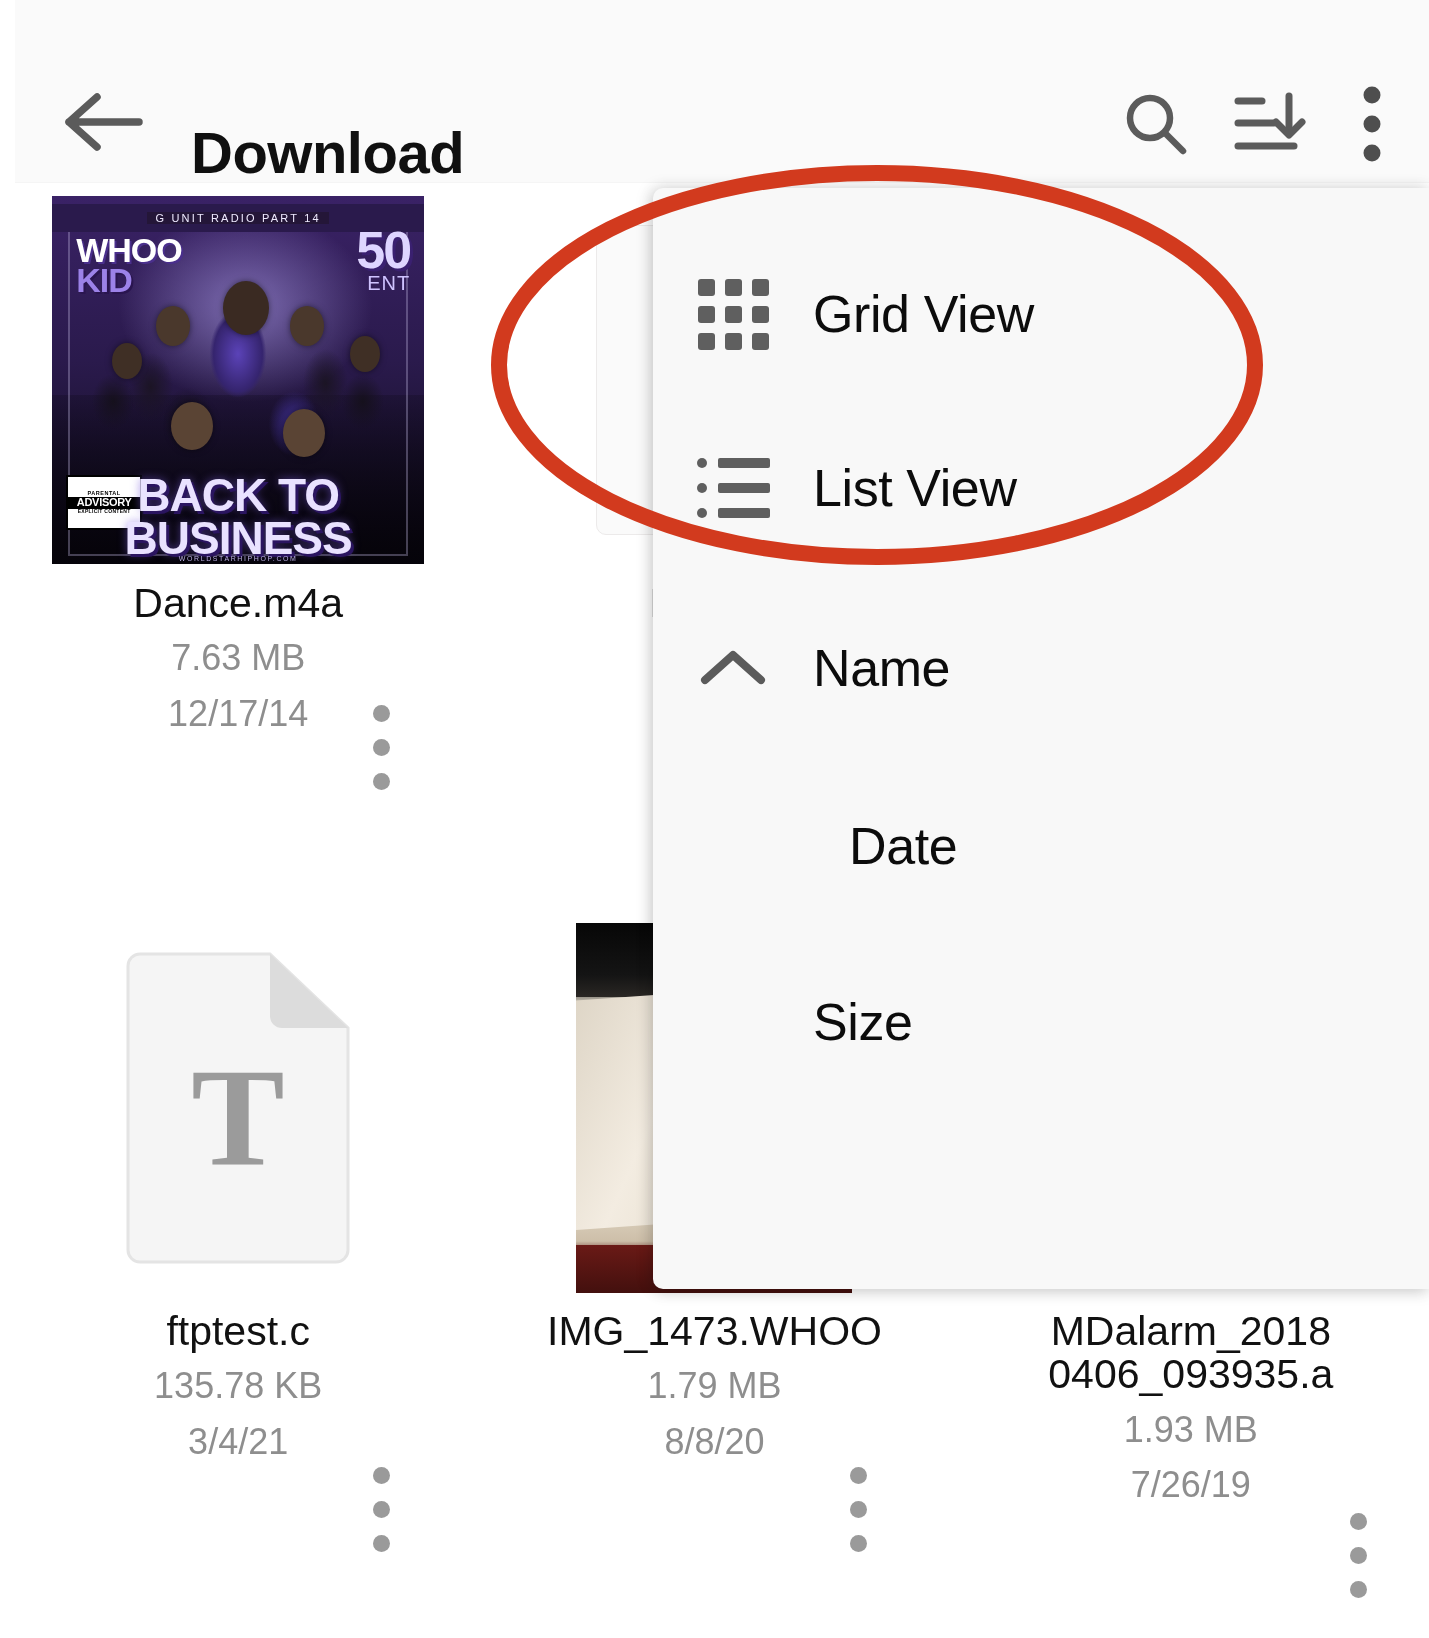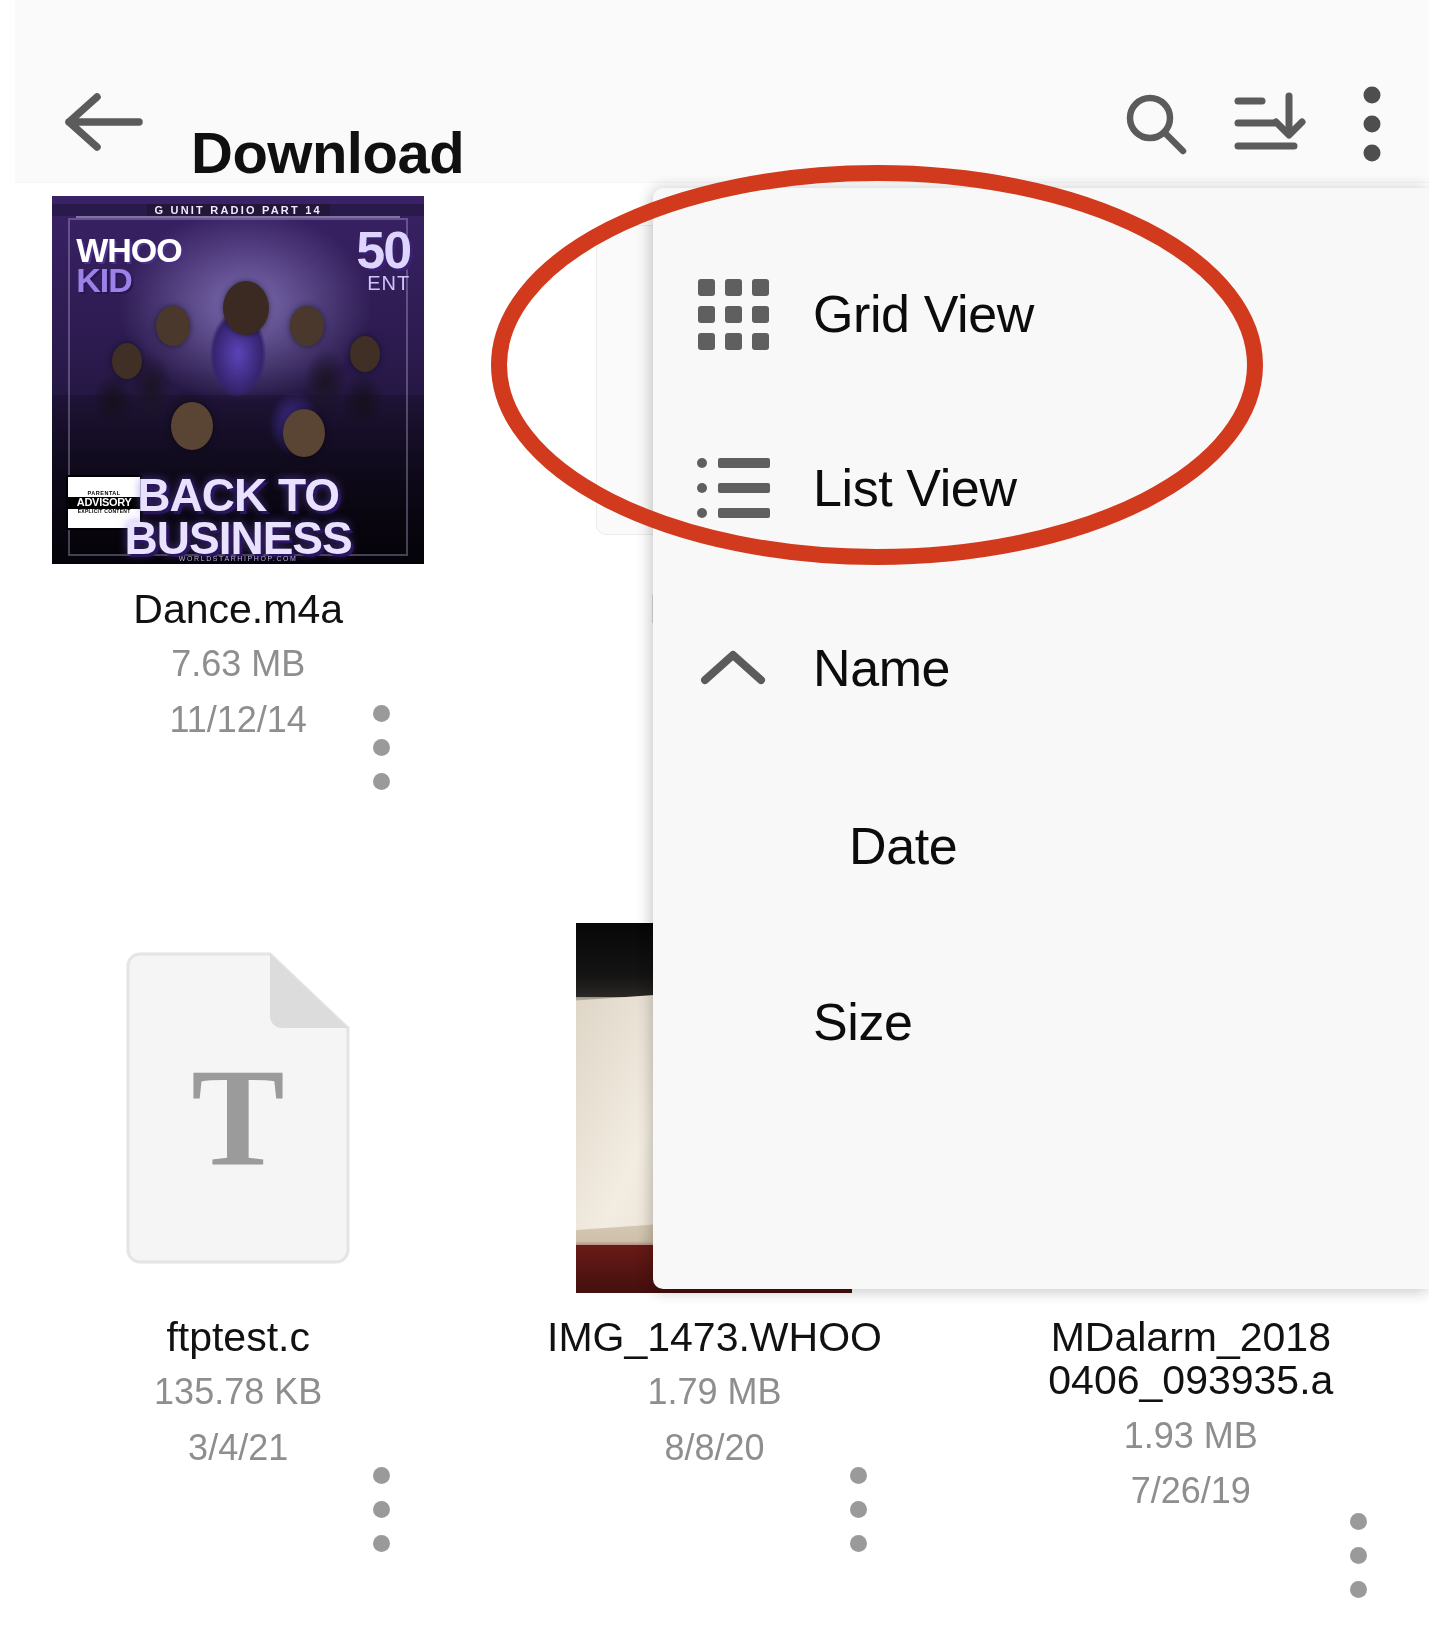--- a/index.html
+++ b/index.html
@@ -44,22 +44,22 @@
   }
   .album .sky { position:absolute; inset:0; background:
       radial-gradient(ellipse 55% 42% at 52% 30%, rgba(190,175,255,0.55), rgba(60,35,110,0.0) 62%),
       linear-gradient(180deg,#3a2266 0%, #2a1a4c 45%, #0d0a16 100%); }
   .album .city { position:absolute; left:0; right:0; bottom:0; height:46%;
       background:linear-gradient(180deg, rgba(12,8,22,0.25), rgba(5,3,9,0.96));}
   .album .frame { position:absolute; left:16px; top:22px; right:16px; bottom:8px; border:2px solid rgba(190,180,220,0.35); }
   .album .toprule { position:absolute; top:20px; left:24px; right:24px; height:2px; background:rgba(200,195,225,0.5); }
   .album .toptext {
       position:absolute; top:8px; left:0; right:0; text-align:center;
-      font-size:11px; letter-spacing:2.2px; color:#efeaff; font-weight:bold;
-      background:linear-gradient(180deg,#2a1a4c,#2a1a4c); padding:0 6px; display:block;}
+      font-size:11px; letter-spacing:2.2px; color:#efeaff; font-weight:normal;
+      background:linear-gradient(180deg,#2a1a4c,#2a1a4c); padding:8px 6px; display:block;}
   .album .toptext span { background:#241638; padding:0 8px; }
   .album .whoo { position:absolute; left:24px; top:40px; font-size:34px; line-height:0.88; font-weight:bold;
       color:#ffffff; text-shadow:2px 2px 0 #4a2f8c; letter-spacing:-1px; }
   .album .whoo em { display:block; font-style:normal; color:#9c82e8; text-shadow:2px 2px 0 #2a1550; }
   .album .fifty { position:absolute; right:14px; top:34px; text-align:right; }
   .album .fifty b { font-size:52px; color:#ded5ff; text-shadow:3px 3px 0 #3a2070; letter-spacing:-2px; display:block; line-height:0.8; }
   .album .fifty i { font-style:normal; font-size:20px; color:#cfc3ff; letter-spacing:1px; display:block; }
   .album .crowd { position:absolute; left:8%; right:8%; bottom:20%; top:30%;
       background:
         radial-gradient(ellipse 13% 34% at 50% 26%, #5b43b8 0%, #35246e 60%, rgba(0,0,0,0) 70%),
@@ -100,21 +100,21 @@
       background:linear-gradient(180deg,#070707,#141414 70%, #2a2724 100%); }
   .photo .fold { position:absolute; left:-10%; top:18%; width:130%; height:62%;
       background:linear-gradient(118deg, #d9d0c0 0%, #f3ece1 35%, #e8e0d1 55%, #d4c9b6 100%);
       transform:rotate(-4deg); }
   .photo .red { position:absolute; left:0; right:0; bottom:0; height:13%;
       background:linear-gradient(180deg,#6a1a16,#43100e); }
   .photo .strip { position:absolute; right:0; bottom:10%; width:46%; height:5%;
       background:linear-gradient(90deg, #1c1a19, #d7cfc2 60%, #2a2624); transform:rotate(-3deg); }
 
   .file-name {
-    font-size:41px; color:#111; text-align:center; margin-top:24px;
+    font-size:41px; color:#111; text-align:center; margin-top:18px;
     line-height:1.06; max-width:100%; white-space:nowrap;
   }
   .file-name.wrap { white-space:normal; max-width:420px; }
   .file-meta { font-size:36px; color:#8e8e8e; text-align:center; line-height:1.26; margin-top:10px; }
   .kebab { position:absolute; right:86px; bottom:120px; display:flex; flex-direction:column; gap:17px; }
   .kebab i { display:block; width:17px; height:17px; border-radius:50%; background:#9a9a9a; }
   .card-4 .kebab { right:86px; bottom:86px; }
   .card-5 .kebab { right:86px; bottom:86px; }
   .card-6 .kebab { right:62px; bottom:40px; }
 
@@ -216,21 +216,21 @@
             <div class="adv-top">PARENTAL</div>
             <span class="adv-mid">ADVISORY</span>
             <div class="adv-bot">EXPLICIT CONTENT</div>
           </div>
           <div class="bigtitle">BACK TO BUSINESS</div>
           <div class="wshp">WORLDSTARHIPHOP.COM</div>
         </div>
       </div>
       <div class="file-name">Dance.m4a</div>
       <div class="file-meta">7.63 MB</div>
-      <div class="file-meta">11/12/14</div>
+      <div class="file-meta">12/17/14</div>
       <div class="kebab">
           <i></i>
           <i></i>
           <i></i>
         </div>
     </div>
 
     <div class="file-card card-2">
       <div class="thumb-wrap">
         <div class="card-box">

